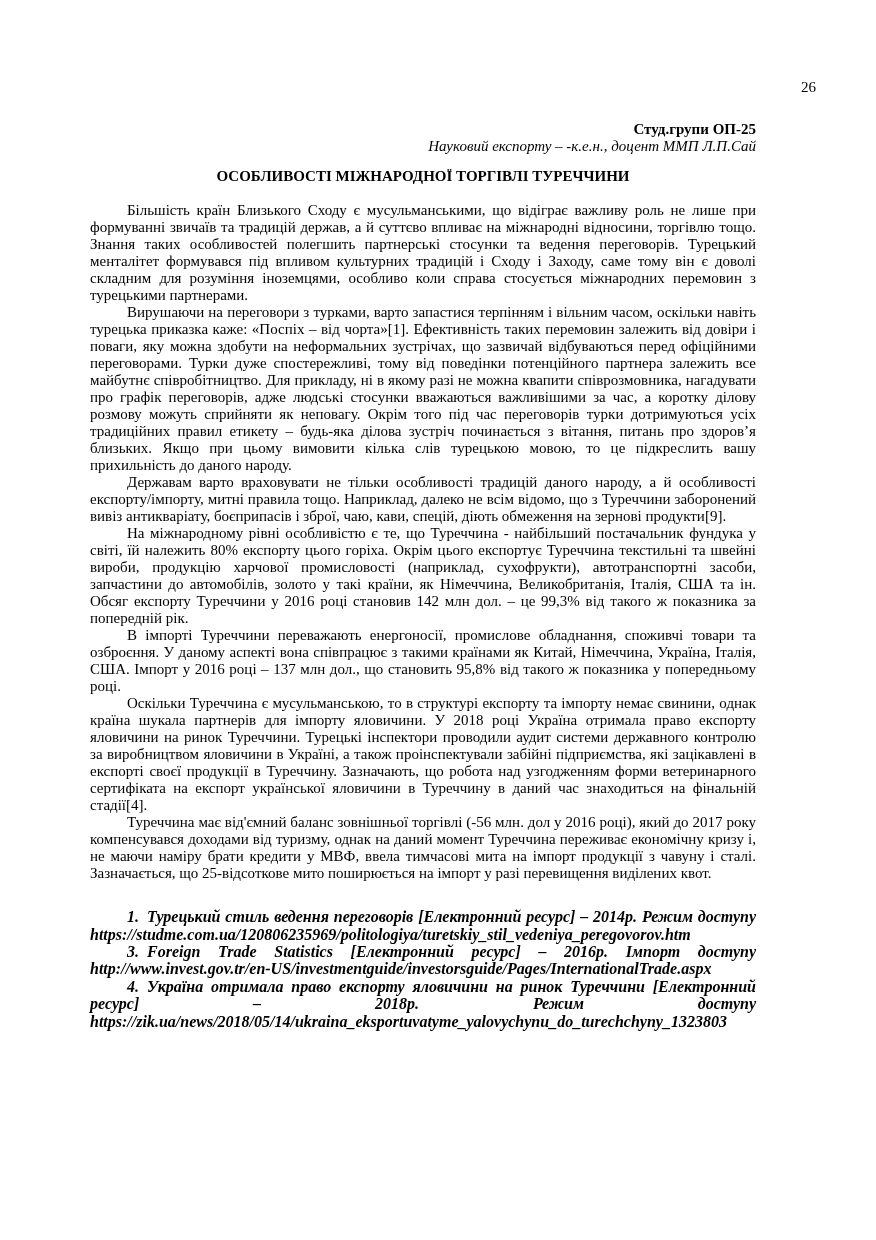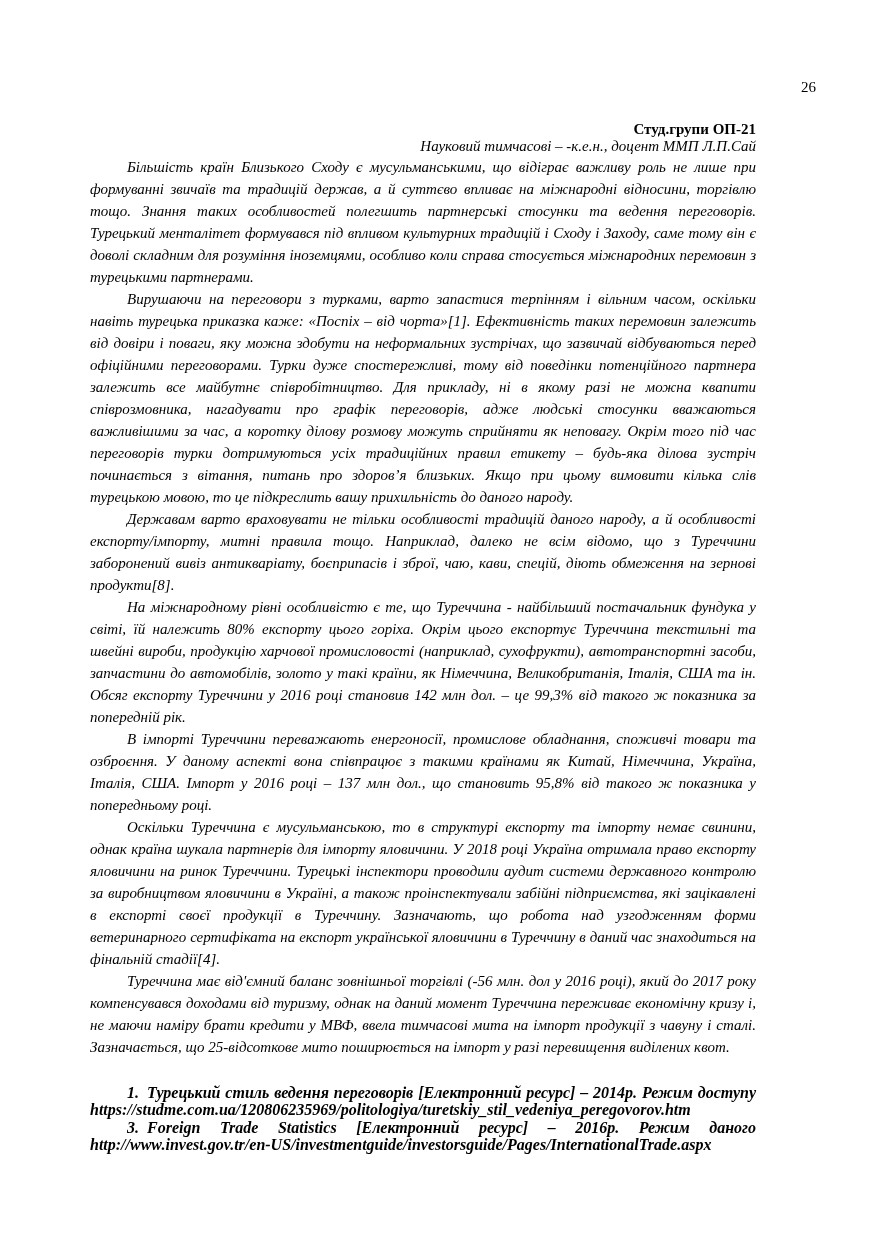--- a/index.html
+++ b/index.html
@@ -33,24 +33,23 @@
   .doc-title {
     margin: 12px 0 17px 0;
     text-align: center;
     font-size: 15px;
     font-weight: bold;
     line-height: 17.4px;
   }
   .body-text p {
     margin: 0;
     font-size: 15px;
-    line-height: 22px;
+    line-height: 17px;
     text-align: justify;
     text-indent: 37px;
-    font-style: italic;
   }
   .references {
     margin-top: 26px;
   }
   .references p {
     margin: 0;
     font-size: 16px;
     line-height: 17.4px;
     text-align: justify;
     text-indent: 37px;
@@ -61,33 +60,35 @@
   .ref-url { overflow-wrap: anywhere; }
 </style>
 </head>
 <body>
 
 <div class="page">
 
   <div class="page-number">26</div>
 
   <div class="byline">
-    <div class="bold">Студ.групи ОП-21</div>
-    <div class="italic">Науковий тимчасові – -к.е.н., доцент ММП Л.П.Сай</div>
+    <div class="bold">Студ.групи ОП-25</div>
+    <div class="italic">Науковий експорту – -к.е.н., доцент ММП Л.П.Сай</div>
   </div>
 
+  <div class="doc-title">ОСОБЛИВОСТІ МІЖНАРОДНОЇ ТОРГІВЛІ ТУРЕЧЧИНИ</div>
 
   <div class="body-text">
     <p>Більшість країн Близького Сходу є мусульманськими, що відіграє важливу роль не лише при формуванні звичаїв та традицій держав, а й суттєво впливає на міжнародні відносини, торгівлю тощо. Знання таких особливостей полегшить партнерські стосунки та ведення переговорів. Турецький менталітет формувався під впливом культурних традицій і Сходу і Заходу, саме тому він є доволі складним для розуміння іноземцями, особливо коли справа стосується міжнародних перемовин з турецькими партнерами.</p>
     <p>Вирушаючи на переговори з турками, варто запастися терпінням і вільним часом, оскільки навіть турецька приказка каже: «Поспіх – від чорта»[1]. Ефективність таких перемовин залежить від довіри і поваги, яку можна здобути на неформальних зустрічах, що зазвичай відбуваються перед офіційними переговорами. Турки дуже спостережливі, тому від поведінки потенційного партнера залежить все майбутнє співробітництво. Для прикладу, ні в якому разі не можна квапити співрозмовника, нагадувати про графік переговорів, адже людські стосунки вважаються важливішими за час, а коротку ділову розмову можуть сприйняти як неповагу. Окрім того під час переговорів турки дотримуються усіх традиційних правил етикету – будь-яка ділова зустріч починається з вітання, питань про здоров’я близьких. Якщо при цьому вимовити кілька слів турецькою мовою, то це підкреслить вашу прихильність до даного народу.</p>
-    <p>Державам варто враховувати не тільки особливості традицій даного народу, а й особливості експорту/імпорту, митні правила тощо. Наприклад, далеко не всім відомо, що з Туреччини заборонений вивіз антикваріату, боєприпасів і зброї, чаю, кави, спецій, діють обмеження на зернові продукти[8].</p>
+    <p>Державам варто враховувати не тільки особливості традицій даного народу, а й особливості експорту/імпорту, митні правила тощо. Наприклад, далеко не всім відомо, що з Туреччини заборонений вивіз антикваріату, боєприпасів і зброї, чаю, кави, спецій, діють обмеження на зернові продукти[9].</p>
     <p>На міжнародному рівні особливістю є те, що Туреччина - найбільший постачальник фундука у світі, їй належить 80% експорту цього горіха. Окрім цього експортує Туреччина текстильні та швейні вироби, продукцію харчової промисловості (наприклад, сухофрукти), автотранспортні засоби, запчастини до автомобілів, золото у такі країни, як Німеччина, Великобританія, Італія, США та ін. Обсяг експорту Туреччини у 2016 році становив 142 млн дол. – це 99,3% від такого ж показника за попередній рік.</p>
     <p>В імпорті Туреччини переважають енергоносії, промислове обладнання, споживчі товари та озброєння. У даному аспекті вона співпрацює з такими країнами як Китай, Німеччина, Україна, Італія, США. Імпорт у 2016 році – 137 млн дол., що становить 95,8% від такого ж показника у попередньому році.</p>
     <p>Оскільки Туреччина є мусульманською, то в структурі експорту та імпорту немає свинини, однак країна шукала партнерів для імпорту яловичини. У 2018 році Україна отримала право експорту яловичини на ринок Туреччини. Турецькі інспектори проводили аудит системи державного контролю за виробництвом яловичини в Україні, а також проінспектували забійні підприємства, які зацікавлені в експорті своєї продукції в Туреччину. Зазначають, що робота над узгодженням форми ветеринарного сертифіката на експорт української яловичини в Туреччину в даний час знаходиться на фінальній стадії[4].</p>
     <p>Туреччина має від'ємний баланс зовнішньої торгівлі (-56 млн. дол у 2016 році), який до 2017 року компенсувався доходами від туризму, однак на даний момент Туреччина переживає економічну кризу і, не маючи наміру брати кредити у МВФ, ввела тимчасові мита на імпорт продукції з чавуну і сталі. Зазначається, що 25-відсоткове мито поширюється на імпорт у разі перевищення виділених квот.</p>
   </div>
 
   <div class="references">
     <p><span class="ref-num">1.</span><span>Турецький стиль ведення переговорів [Електронний ресурс] – 2014р. Режим доступу</span> <span class="ref-url">https://studme.com.ua/120806235969/politologiya/turetskiy_stil_vedeniya_peregovorov.htm</span></p>
-    <p><span class="ref-num">3.</span><span>Foreign Trade Statistics [Електронний ресурс] – 2016р. Режим даного</span> <span class="ref-url">http://www.invest.gov.tr/en-US/investmentguide/investorsguide/Pages/InternationalTrade.aspx</span></p>
+    <p><span class="ref-num">3.</span><span>Foreign Trade Statistics [Електронний ресурс] – 2016р. Імпорт доступу</span> <span class="ref-url">http://www.invest.gov.tr/en-US/investmentguide/investorsguide/Pages/InternationalTrade.aspx</span></p>
+    <p><span class="ref-num">4.</span><span>Україна отримала право експорту яловичини на ринок Туреччини [Електронний ресурс] – 2018р. Режим доступу</span> <span class="ref-url">https://zik.ua/news/2018/05/14/ukraina_eksportuvatyme_yalovychynu_do_turechchyny_1323803</span></p>
   </div>
 
 </div>
 
 </body></html>

